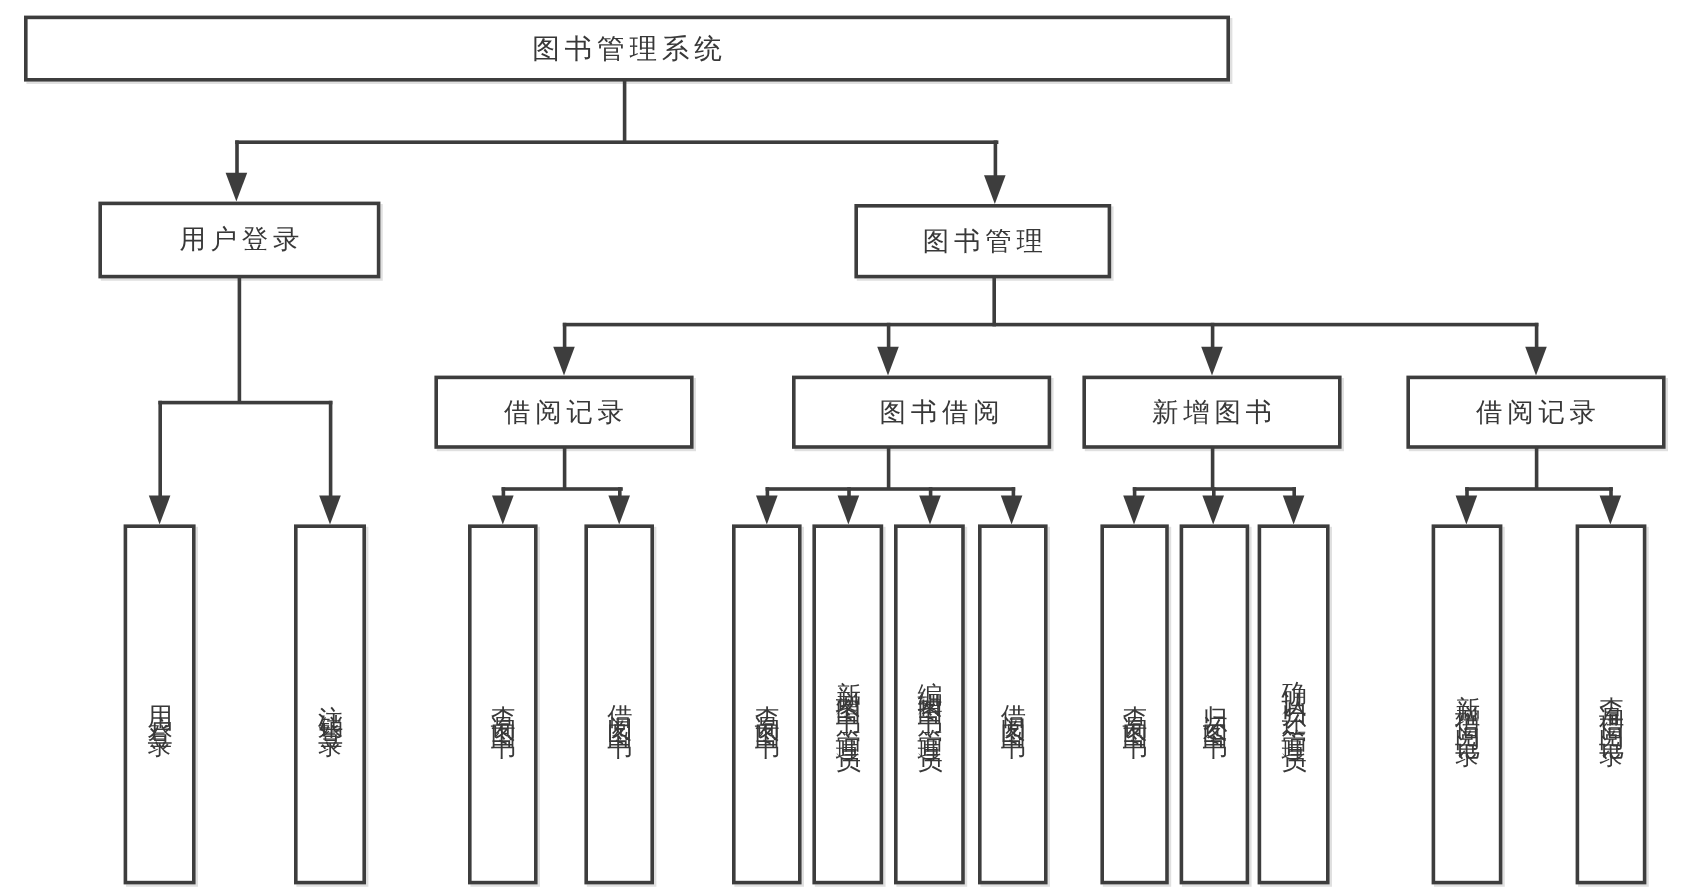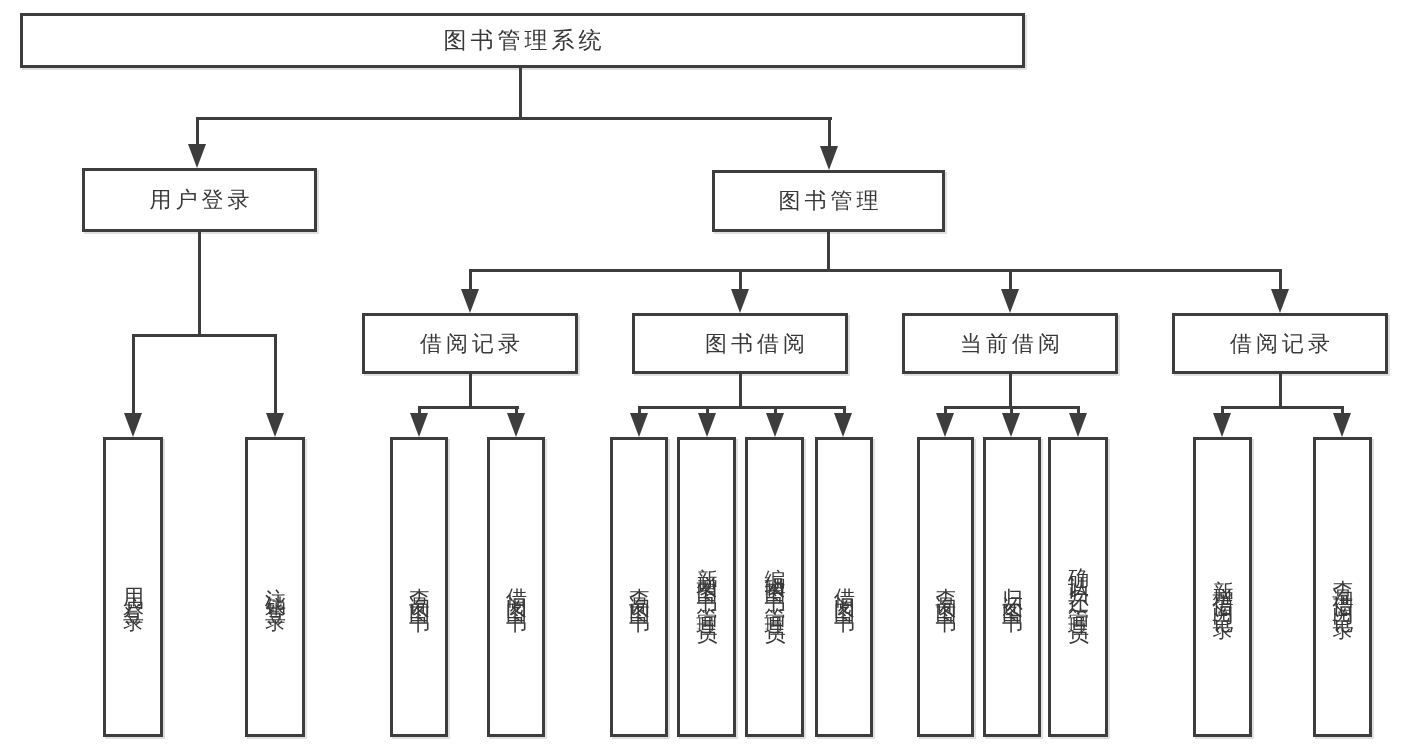--- a/index.html
+++ b/index.html
@@ -75,21 +75,21 @@
   <div class="line" style="left:519px; top:66px; width:3px; height:53px;"></div>
   <div class="line" style="left:196px; top:117px; width:636px; height:3px;"></div>
   <div class="line" style="left:196px; top:117px; width:3px; height:32px;"></div>
   <div class="line" style="left:828px; top:117px; width:3px; height:32px;"></div>
   <div class="arrow" style="left:188px; top:144px;"></div>
   <div class="arrow" style="left:820px; top:146px;"></div>
 
   <div class="box" style="left:82px; top:168px; width:235px; height:64px;">
     <span class="hlabel">用户登录</span>
   </div>
-  <div class="box" style="left:712px; top:170px; width:233px; height:62px;">
+  <div class="box" style="left:712px; top:170px; width:214px; height:62px;">
     <span class="hlabel">图书管理</span>
   </div>
 
   <div class="line" style="left:198px; top:230px; width:3px; height:106px;"></div>
   <div class="line" style="left:132px; top:334px; width:145px; height:3px;"></div>
   <div class="line" style="left:132px; top:334px; width:3px; height:82px;"></div>
   <div class="line" style="left:274px; top:334px; width:3px; height:82px;"></div>
   <div class="arrow" style="left:124px; top:413px;"></div>
   <div class="arrow" style="left:266px; top:413px;"></div>
 
@@ -100,25 +100,25 @@
   <div class="line" style="left:1009px; top:269px; width:3px; height:23px;"></div>
   <div class="line" style="left:1279px; top:269px; width:3px; height:23px;"></div>
   <div class="arrow" style="left:461px; top:289px;"></div>
   <div class="arrow" style="left:731px; top:289px;"></div>
   <div class="arrow" style="left:1001px; top:289px;"></div>
   <div class="arrow" style="left:1271px; top:289px;"></div>
 
   <div class="box l3box" style="left:362px;">
     <span class="hlabel">借阅记录</span>
   </div>
-  <div class="box l3box" style="left:632px;padding-left:30px;">
+  <div class="box l3box" style="left:660px;padding-left:30px;">
     <span class="hlabel">图书借阅</span>
   </div>
   <div class="box l3box" style="left:902px;">
-    <span class="hlabel">当前借阅</span>
+    <span class="hlabel">新增图书</span>
   </div>
   <div class="box l3box" style="left:1172px;">
     <span class="hlabel">借阅记录</span>
   </div>
 
   <div class="line" style="left:469px; top:372px; width:3px; height:36px;"></div>
   <div class="line" style="left:418px; top:406px; width:101px; height:3px;"></div>
   <div class="line" style="left:418px; top:406px; width:3px; height:11px;"></div>
   <div class="line" style="left:515px; top:406px; width:3px; height:11px;"></div>
   <div class="arrow" style="left:410px; top:413px;"></div>

